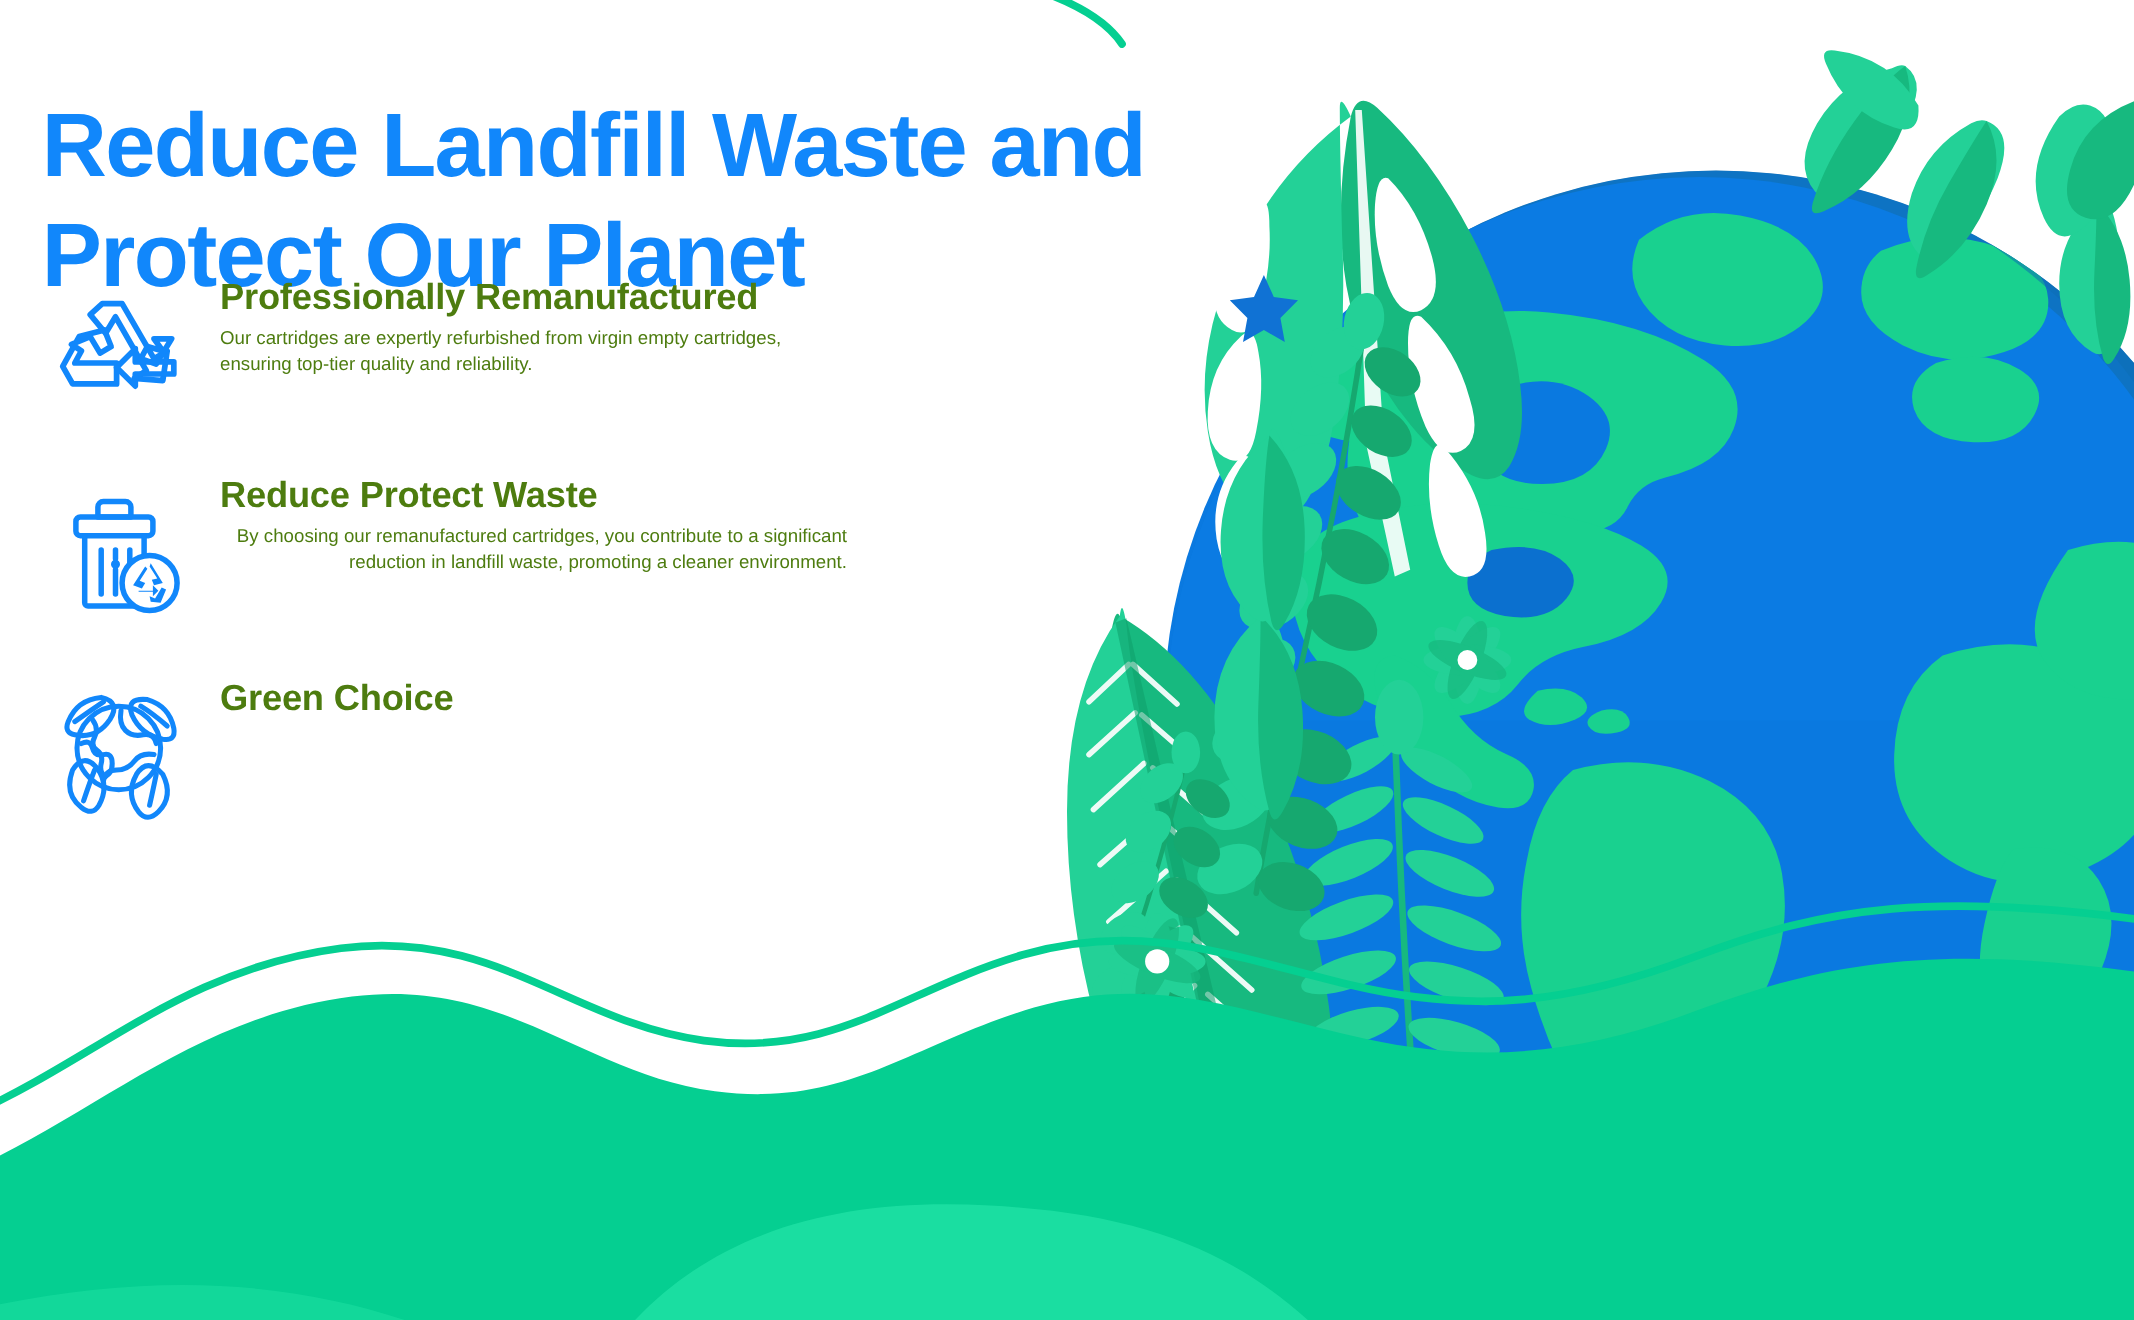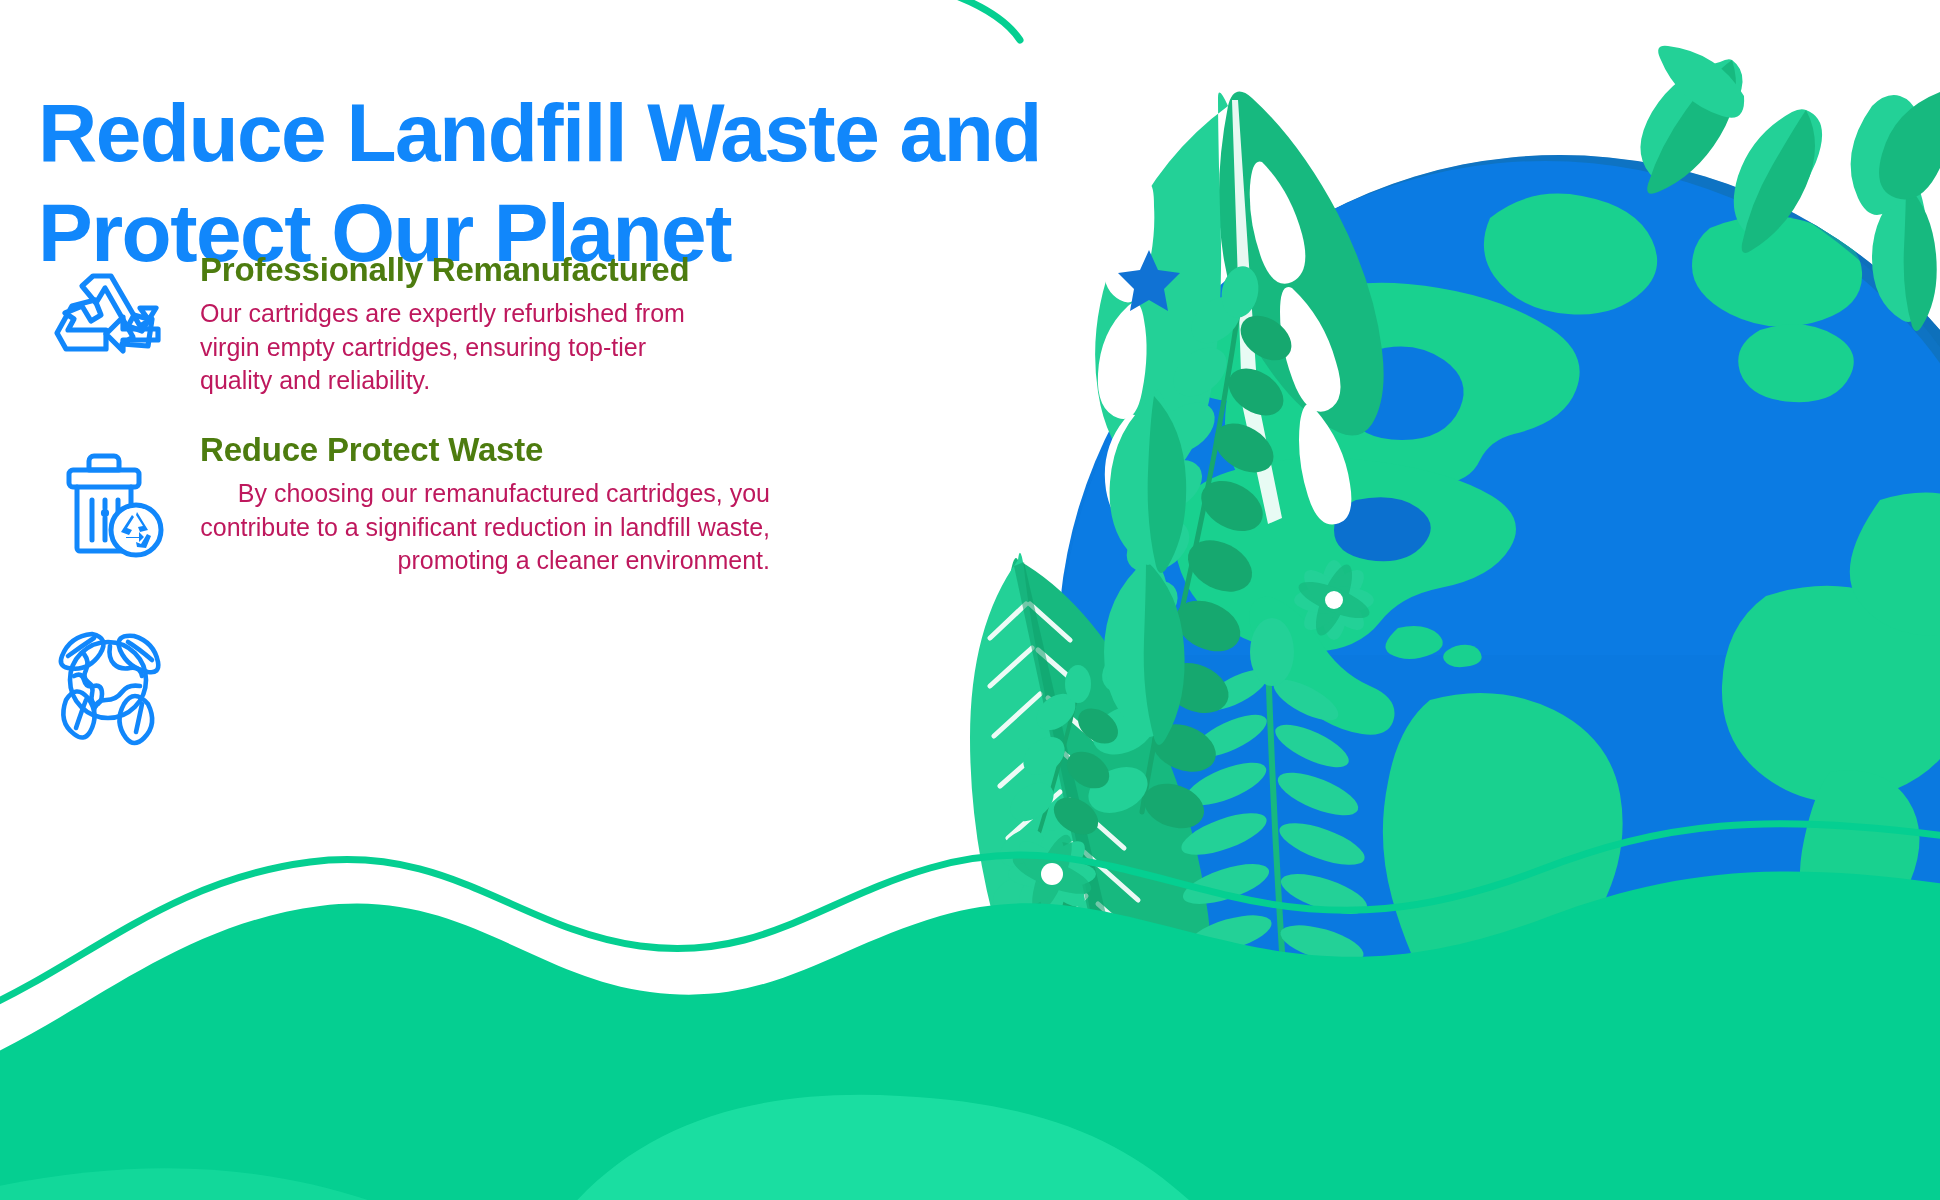--- a/index.html
+++ b/index.html
@@ -29,21 +29,21 @@
   .features{position:absolute;left:0;top:252px;width:820px;}
   .feature{position:relative;min-height:170px;padding-left:200px;margin-bottom:0;}
   .feature .icon-wrap{
     position:absolute;left:48px;top:10px;width:120px;height:120px;
   }
   .feature .f-title{
     color:#4d7c0f;font-size:33px;font-weight:bold;letter-spacing:-0.2px;
     margin:0 0 9px 0;line-height:1.1;
   }
   .feature .f-body{
-    color:#be185d;font-size:25px;line-height:1.33;
+    color:#4d7c0f;font-size:17px;line-height:1.33;
     margin:0;max-width:520px;font-weight:normal;
   }
   #feature-0{margin-bottom:10px;}
   #feature-1{margin-bottom:14px;}
   #feature-1 .f-body{max-width:570px;text-align:right;}
   #feature-1 .icon-wrap{top:12px;}
   #feature-2 .icon-wrap{top:4px;}
 
   svg{display:block;overflow:visible;}
 </style>
@@ -382,17 +382,18 @@
               <path d="M18,80 q-8,22 8,34 q10,8 16,-2 q10,-18 -2,-34 q-12,-14 -22,2 Z"></path>
               <path d="M100,84 q10,20 -4,34 q-10,10 -18,0 q-12,-16 -2,-34 q10,-16 24,0 Z"></path>
 
               <path d="M20,36 q14,-10 26,-18"></path>
               <path d="M104,40 q-14,-12 -24,-18"></path>
               <path d="M28,108 q6,-18 10,-28"></path>
               <path d="M88,112 q4,-18 6,-28"></path>
             </g>
           </svg>
         </div>
+        <p class="f-title">Green Choice</p>
       </div>
 
     </div>
   </div>
 </div>
 
 </body></html>

